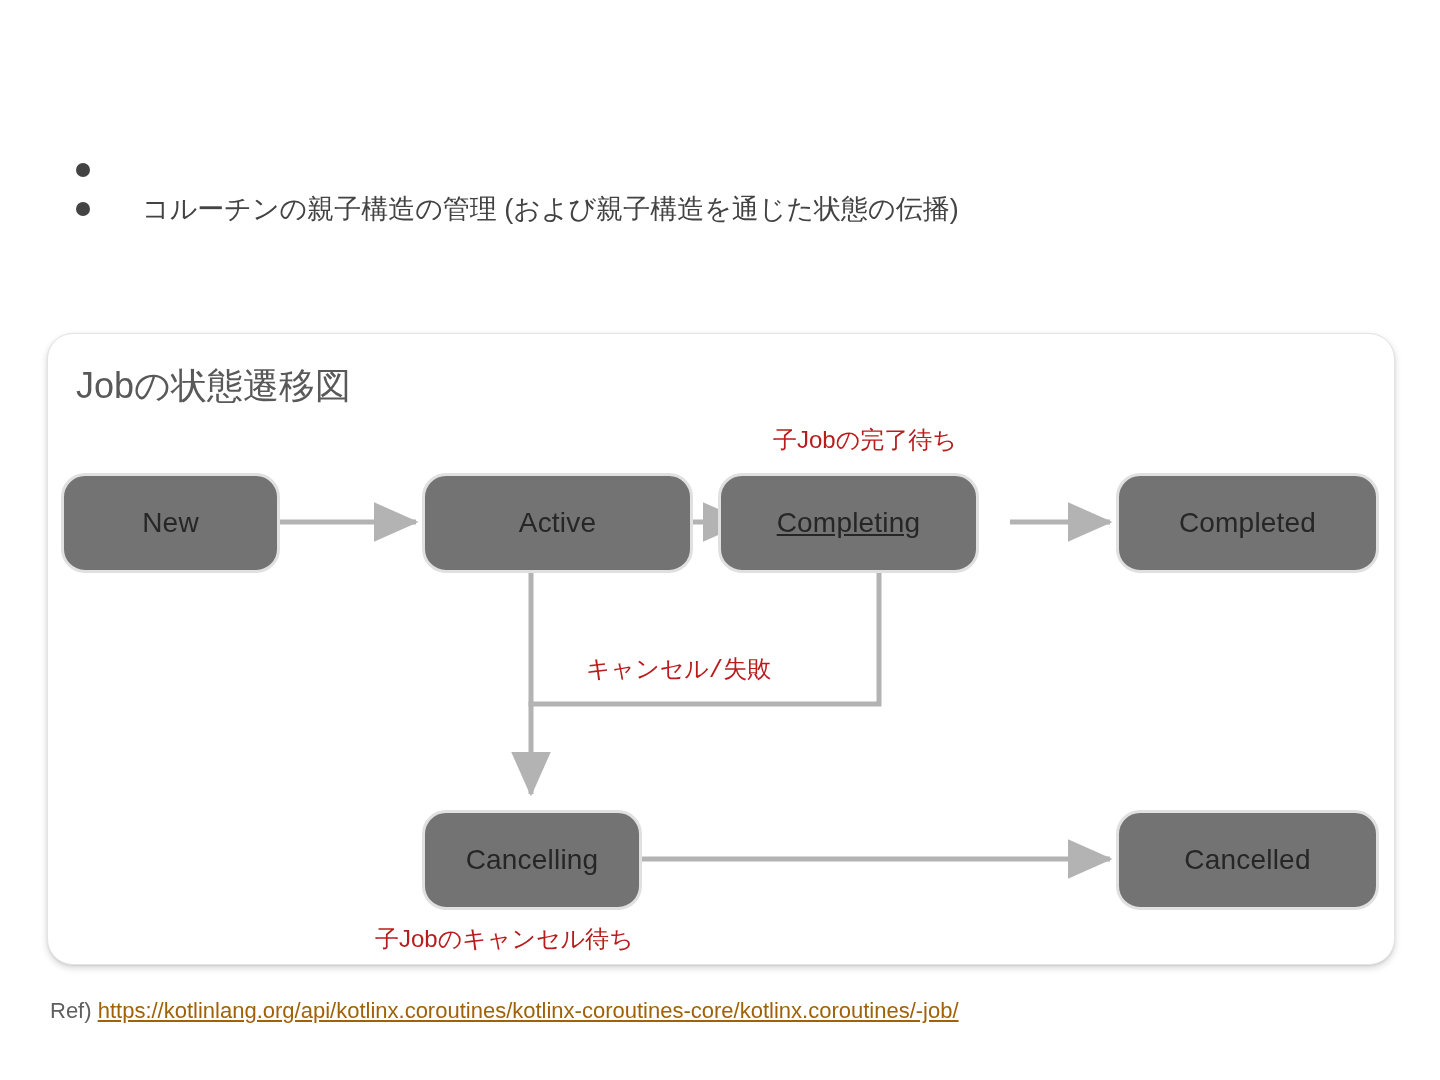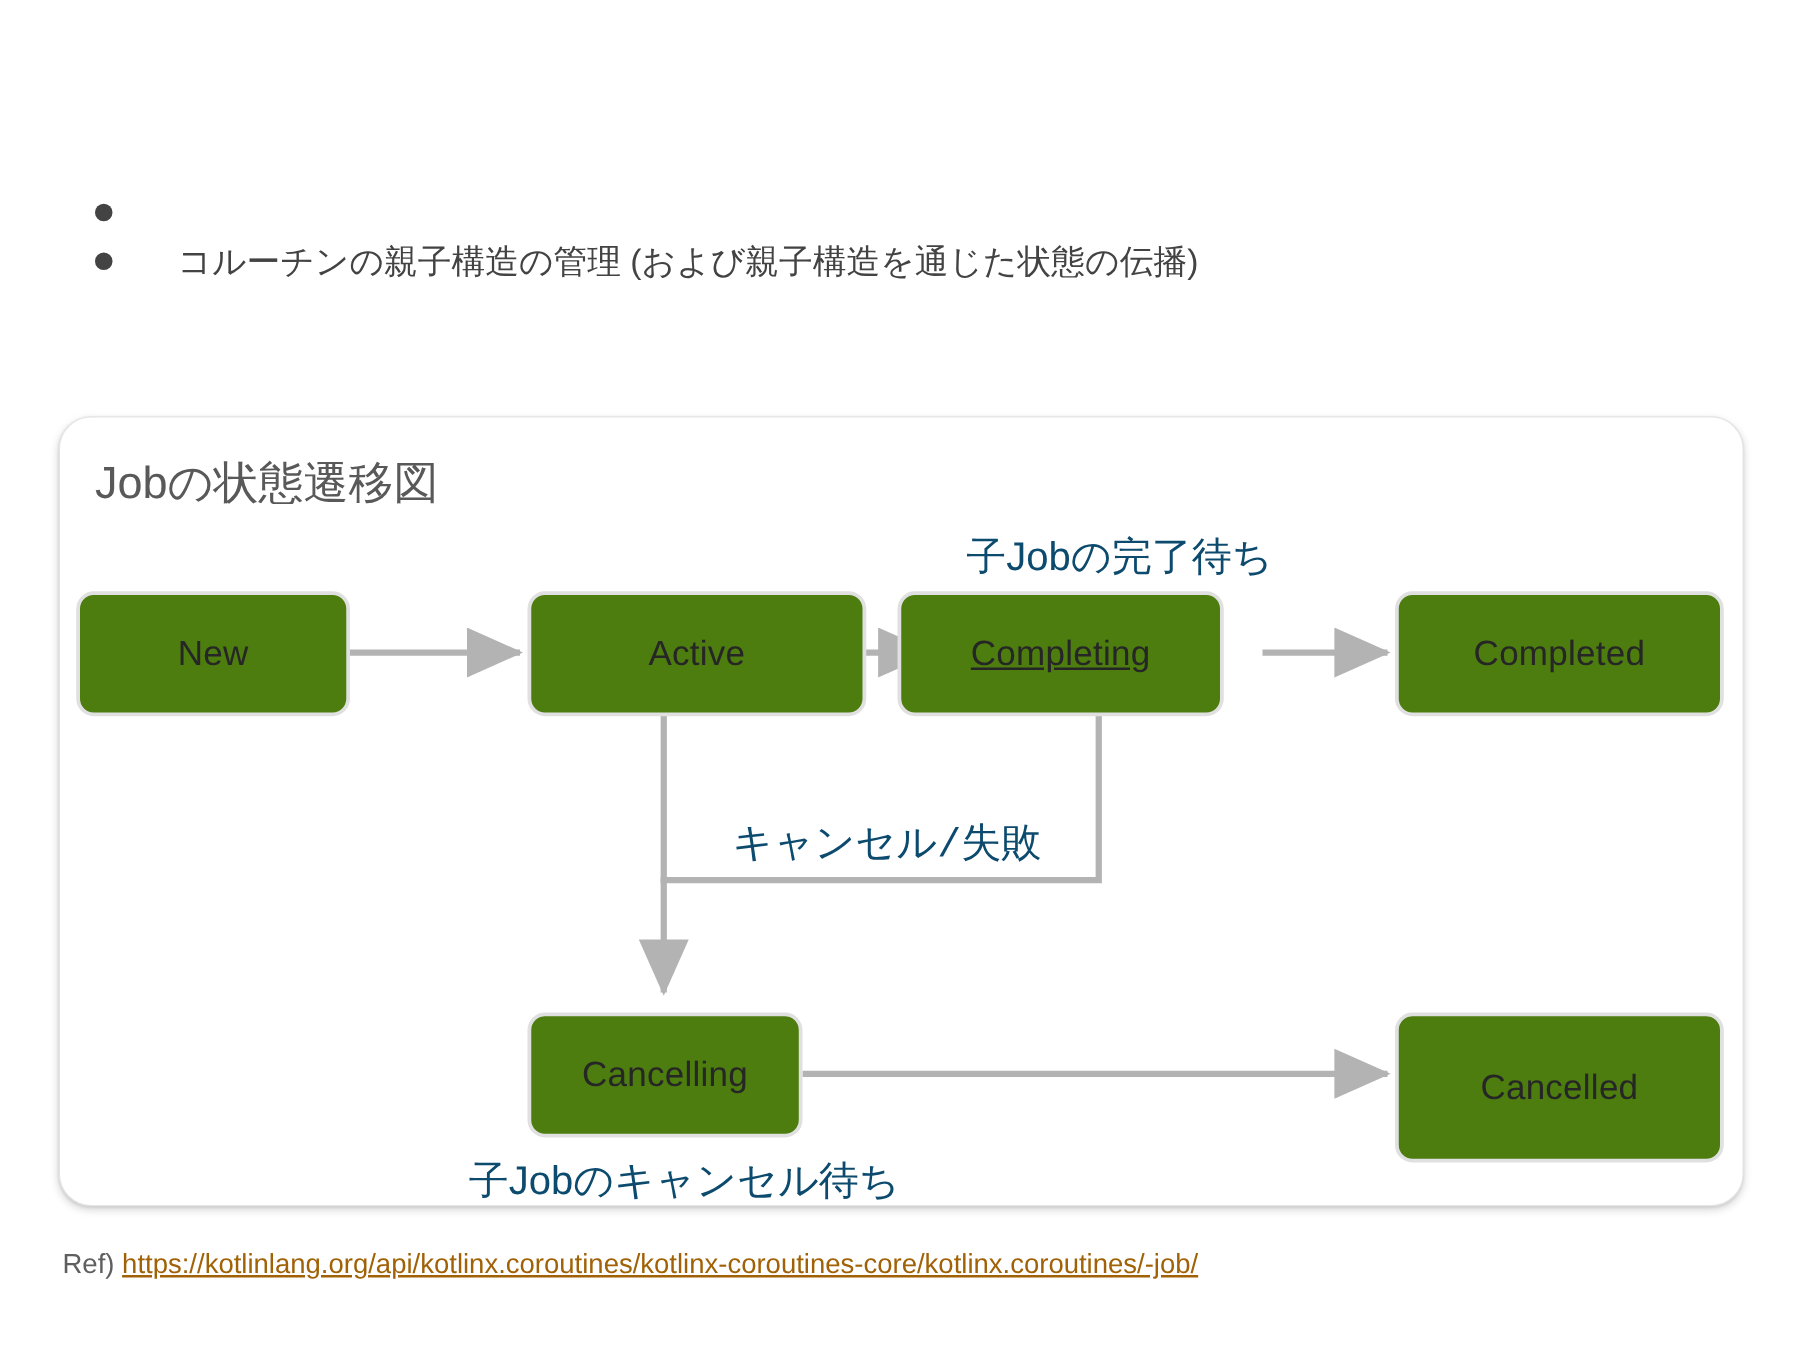--- a/index.html
+++ b/index.html
@@ -88,37 +88,37 @@
   .diagram {
     position: absolute;
     left: 0;
     top: 0;
     width: 1348px;
     height: 632px;
   }
 
   .node {
     position: absolute;
-    background: #4d7c0f;
+    background: #737373;
     border: 3px solid #e0e0e0;
-    border-radius: 14px;
+    border-radius: 24px;
     display: flex;
     align-items: center;
     justify-content: center;
     font-size: 28px;
     color: #262626;
     font-weight: 400;
     letter-spacing: 0.2px;
     white-space: nowrap;
   }
 
   .edge-label {
     position: absolute;
-    font-size: 32px;
-    color: #0c4a6e;
+    font-size: 24px;
+    color: #b91c1c;
     white-space: nowrap;
   }
 
   .diagram svg {
     position: absolute;
     left: 0;
     top: 0;
     width: 1348px;
     height: 632px;
     overflow: visible;
@@ -182,21 +182,21 @@
       <div class="node" style="left:13px;  top:139px; width:219px; height:100px;">New</div>
 
       <div class="node" style="left:374px; top:139px; width:271px; height:100px;">Active</div>
 
       <div class="node" style="left:670px; top:139px; width:261px; height:100px;text-decoration:underline;">Completing</div>
 
       <div class="node" style="left:374px; top:476px; width:220px; height:100px;">Cancelling</div>
 
       <div class="node" style="left:1068px; top:139px; width:263px; height:100px;">Completed</div>
 
-      <div class="node" style="left:1068px; top:476px; width:263px; height:120px;">Cancelled</div>
+      <div class="node" style="left:1068px; top:476px; width:263px; height:100px;">Cancelled</div>
 
       <div class="edge-label" style="left:725px; top:90px;">子Jobの完了待ち</div>
 
       <div class="edge-label" style="left:538px; top:319px;font-family:Liberation Mono, monospace;">キャンセル/失敗</div>
 
       <div class="edge-label" style="left:327px; top:589px;">子Jobのキャンセル待ち</div>
 
     </div>
   </div>
 

